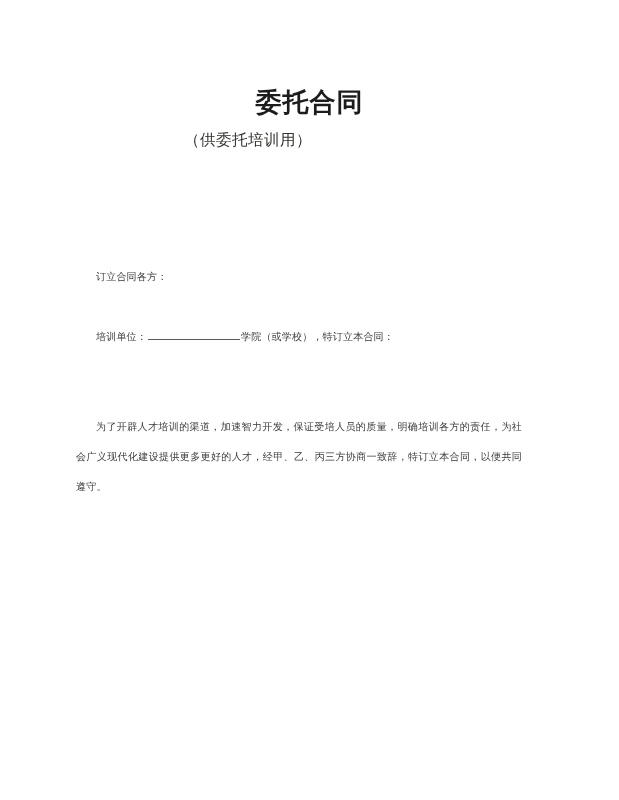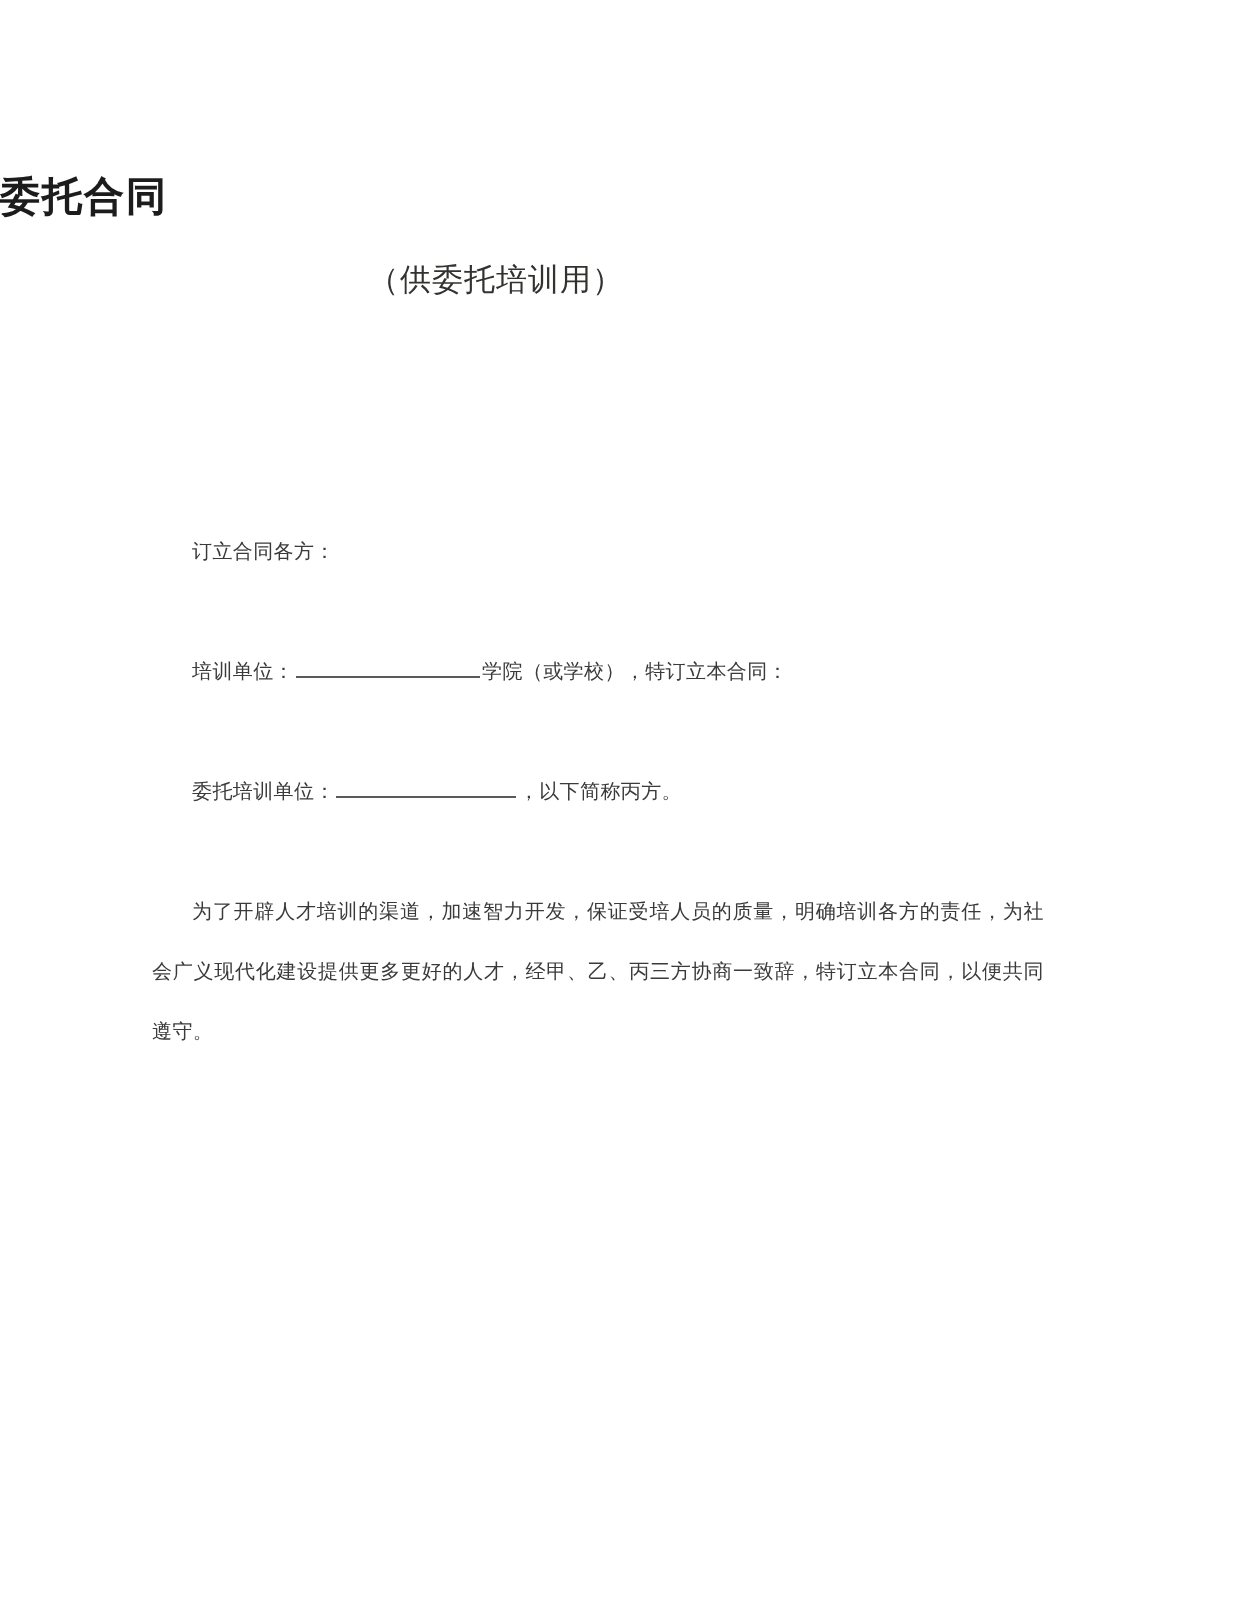--- a/index.html
+++ b/index.html
@@ -22,21 +22,22 @@
     background: #ffffff;
     box-sizing: border-box;
   }
 
   
   .doc-title {
     position: absolute;
     left: 0;
     top: 68px;
     width: 619px;
-    font-size: 20px;
+    text-align: center;
+    font-size: 26px;
     font-weight: bold;
     letter-spacing: 1px;
     color: #1c1c1c;
     line-height: 34px;
   }
   .doc-subtitle {
     position: absolute;
     left: 0;
     top: 128px;
     width: 496px;
@@ -95,23 +96,20 @@
     <p class="para indent2">订立合同各方：</p>
 
     <div class="gap-md"></div>
 
     <p class="para indent2">
       <span>培训单位：</span><span class="blank blank-a"></span><span>学院（或学校），特订立本合同：</span>
     </p>
 
     <div class="gap-md"></div>
 
-    <p class="para indent2">
-      <span>委托培训单位：</span><span class="blank blank-b"></span><span>，以下简称丙方。</span>
-    </p>
 
     <div class="gap-lg"></div>
 
     <p class="para indent2">为了开辟人才培训的渠道，加速智力开发，保证受培人员的质量，明确培训各方的责任，为社会广义现代化建设提供更多更好的人才，经甲、乙、丙三方协商一致辞，特订立本合同，以便共同遵守。</p>
 
     <div class="gap-lg"></div>
 
 
   </div>
 </div>

